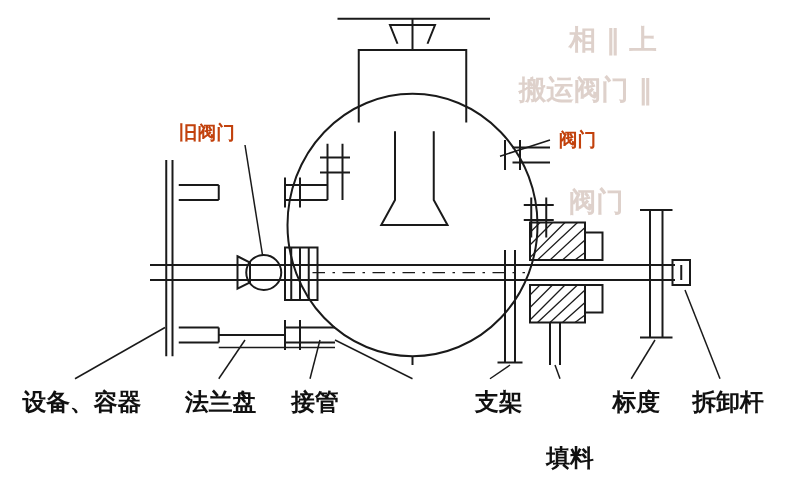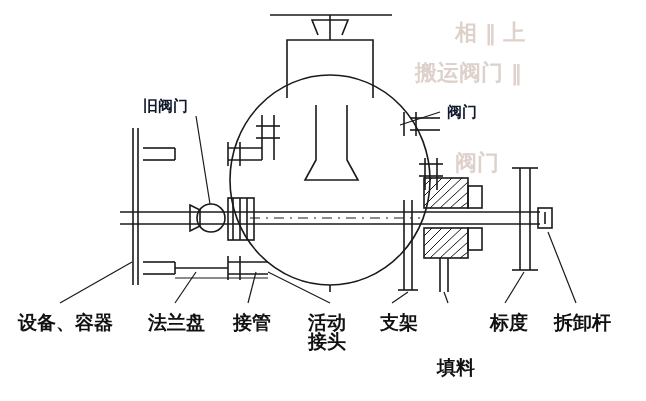--- a/index.html
+++ b/index.html
@@ -31,21 +31,21 @@
     width: 646px;
     height: 401px;
     pointer-events: none;
     font-weight: bold;
   }
   .lbl {
     position: absolute;
     white-space: pre;
     font-size: 15px;
     line-height: 17px;
-    color: #0f172a;
+    color: #c2410c;
     pointer-events: auto;
   }
   .lbl.callout {
     font-size: 15px;
   }
   .bottom-label {
     position: absolute;
     font-size: 19px;
     line-height: 19px;
     color: #111111;
@@ -210,20 +210,18 @@
     <div class="ghost" style="left:455px; top:20px;">相 ‖ 上</div>
     <div class="ghost" style="left:415px; top:60px;">搬运阀门 ‖</div>
     <div class="ghost" style="left:455px; top:150px;">阀门</div>
 
     <div class="lbl callout" style="left:143px; top:98px;">旧阀门</div>
     <div class="lbl callout" style="left:447px; top:104px;">阀门</div>
 
     <div class="bottom-label" style="left:18px; top:313px;">设备、容器</div>
     <div class="bottom-label" style="left:148px; top:313px;">法兰盘</div>
     <div class="bottom-label" style="left:233px; top:313px;">接管</div>
-    <div class="bottom-label" style="left:308px; top:313px;">活动
-接头</div>
     <div class="bottom-label" style="left:380px; top:313px;">支架</div>
     <div class="bottom-label" style="left:437px; top:313px;margin-top:45px;">填料</div>
     <div class="bottom-label" style="left:490px; top:313px;">标度</div>
     <div class="bottom-label" style="left:554px; top:313px;">拆卸杆</div>
   </div>
 </div>
 
 </body></html>

